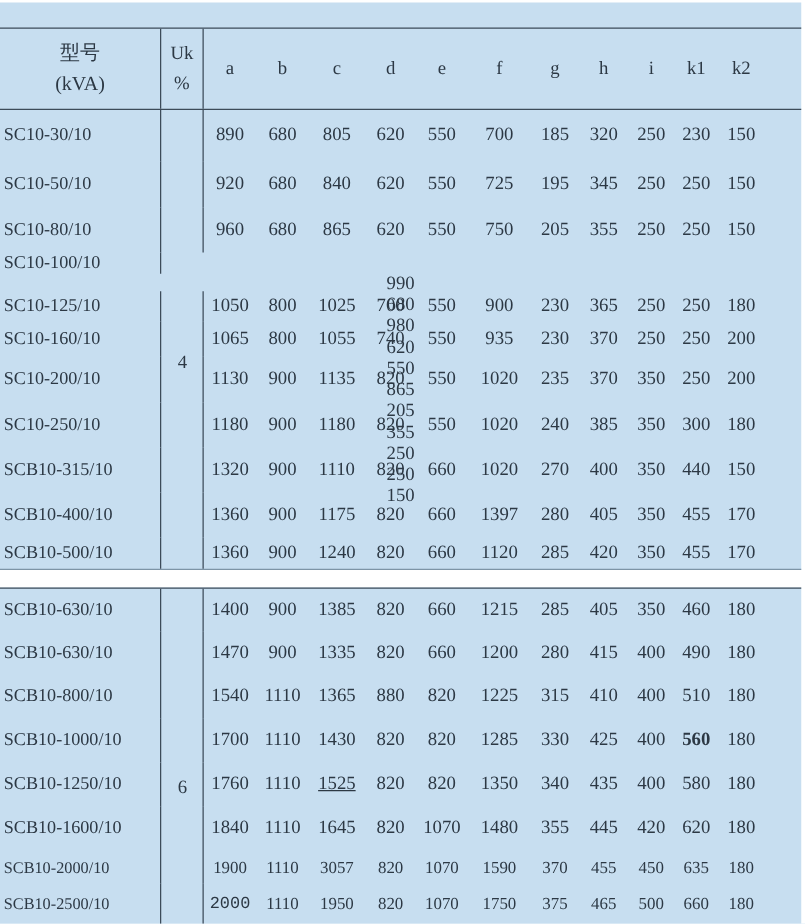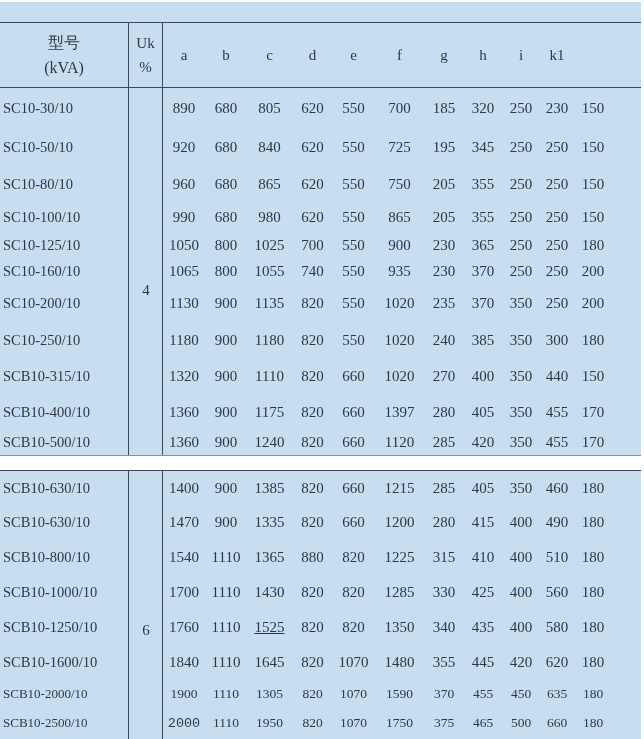--- a/index.html
+++ b/index.html
@@ -48,20 +48,21 @@
   <div class="hcell-dim" style="width: 42px;">a</div>
       <div class="hcell-dim" style="width: 42px;">b</div>
       <div class="hcell-dim" style="width: 45px;">c</div>
       <div class="hcell-dim" style="width: 41px;">d</div>
       <div class="hcell-dim" style="width: 41px;">e</div>
       <div class="hcell-dim" style="width: 51px;">f</div>
       <div class="hcell-dim" style="width: 38px;">g</div>
       <div class="hcell-dim" style="width: 40px;">h</div>
       <div class="hcell-dim" style="width: 36px;">i</div>
       <div class="hcell-dim" style="width: 36px;">k1</div>
+      <div class="hcell-dim" style="width: 36px;">k2</div>
     </div>
   <div class="rows">
       <div class="r" style="height: 41px;">
         <div class="c-model">SC10-30/10</div>
         <div class="c-uk"></div>
         <div class="c-v" style="width: 42px;">890</div>
         <div class="c-v" style="width: 42px;">680</div>
         <div class="c-v" style="width: 45px; font-family: Liberation Serif, serif;">805</div>
         <div class="c-v" style="width: 41px;">620</div>
         <div class="c-v" style="width: 41px;">550</div>
@@ -95,21 +96,21 @@
         <div class="c-v" style="width: 45px;">865</div>
         <div class="c-v" style="width: 41px;">620</div>
         <div class="c-v" style="width: 41px;">550</div>
         <div class="c-v" style="width: 51px;">750</div>
         <div class="c-v" style="width: 38px;">205</div>
         <div class="c-v" style="width: 40px;">355</div>
         <div class="c-v" style="width: 36px;">250</div>
         <div class="c-v" style="width: 36px;">250</div>
         <div class="c-v" style="width: 36px;">150</div>
       </div>
-      <div class="r" style="height: 31px;">
+      <div class="r" style="height: 31px; flex-direction: column;">
         <div class="c-model">SC10-100/10</div>
         <div class="c-uk"></div>
         <div class="c-v" style="width: 42px;">990</div>
         <div class="c-v" style="width: 42px;">680</div>
         <div class="c-v" style="width: 45px;">980</div>
         <div class="c-v" style="width: 41px;">620</div>
         <div class="c-v" style="width: 41px;">550</div>
         <div class="c-v" style="width: 51px;">865</div>
         <div class="c-v" style="width: 38px;">205</div>
         <div class="c-v" style="width: 40px;">355</div>
@@ -278,21 +279,21 @@
         <div class="c-uk"></div>
         <div class="c-v" style="width: 42px;">1700</div>
         <div class="c-v" style="width: 42px;">1110</div>
         <div class="c-v" style="width: 45px;">1430</div>
         <div class="c-v" style="width: 41px;">820</div>
         <div class="c-v" style="width: 41px;">820</div>
         <div class="c-v" style="width: 51px;">1285</div>
         <div class="c-v" style="width: 38px;">330</div>
         <div class="c-v" style="width: 40px;">425</div>
         <div class="c-v" style="width: 36px;">400</div>
-        <div class="c-v" style="width: 36px;">560</div>
+        <div class="c-v" style="width: 36px; font-weight: bold;">560</div>
         <div class="c-v" style="width: 36px;">180</div>
       </div>
       <div class="r" style="height: 35px;">
         <div class="c-model">SCB10-1250/10</div>
         <div class="c-uk"></div>
         <div class="c-v" style="width: 42px;">1760</div>
         <div class="c-v" style="width: 42px;">1110</div>
         <div class="c-v" style="width: 45px; text-decoration: underline;">1525</div>
         <div class="c-v" style="width: 41px;">820</div>
         <div class="c-v" style="width: 41px;">820</div>
@@ -316,21 +317,21 @@
         <div class="c-v" style="width: 40px;">445</div>
         <div class="c-v" style="width: 36px;">420</div>
         <div class="c-v" style="width: 36px;">620</div>
         <div class="c-v" style="width: 36px;">180</div>
       </div>
       <div class="r small" style="height: 27px;">
         <div class="c-model">SCB10-2000/10</div>
         <div class="c-uk"></div>
         <div class="c-v" style="width: 42px;">1900</div>
         <div class="c-v" style="width: 42px;">1110</div>
-        <div class="c-v" style="width: 45px;">1305</div>
+        <div class="c-v" style="width: 45px;">3057</div>
         <div class="c-v" style="width: 41px;">820</div>
         <div class="c-v" style="width: 41px;">1070</div>
         <div class="c-v" style="width: 51px;">1590</div>
         <div class="c-v" style="width: 38px;">370</div>
         <div class="c-v" style="width: 40px;">455</div>
         <div class="c-v" style="width: 36px;">450</div>
         <div class="c-v" style="width: 36px;">635</div>
         <div class="c-v" style="width: 36px;">180</div>
       </div>
       <div class="r small" style="height: 32px;">

